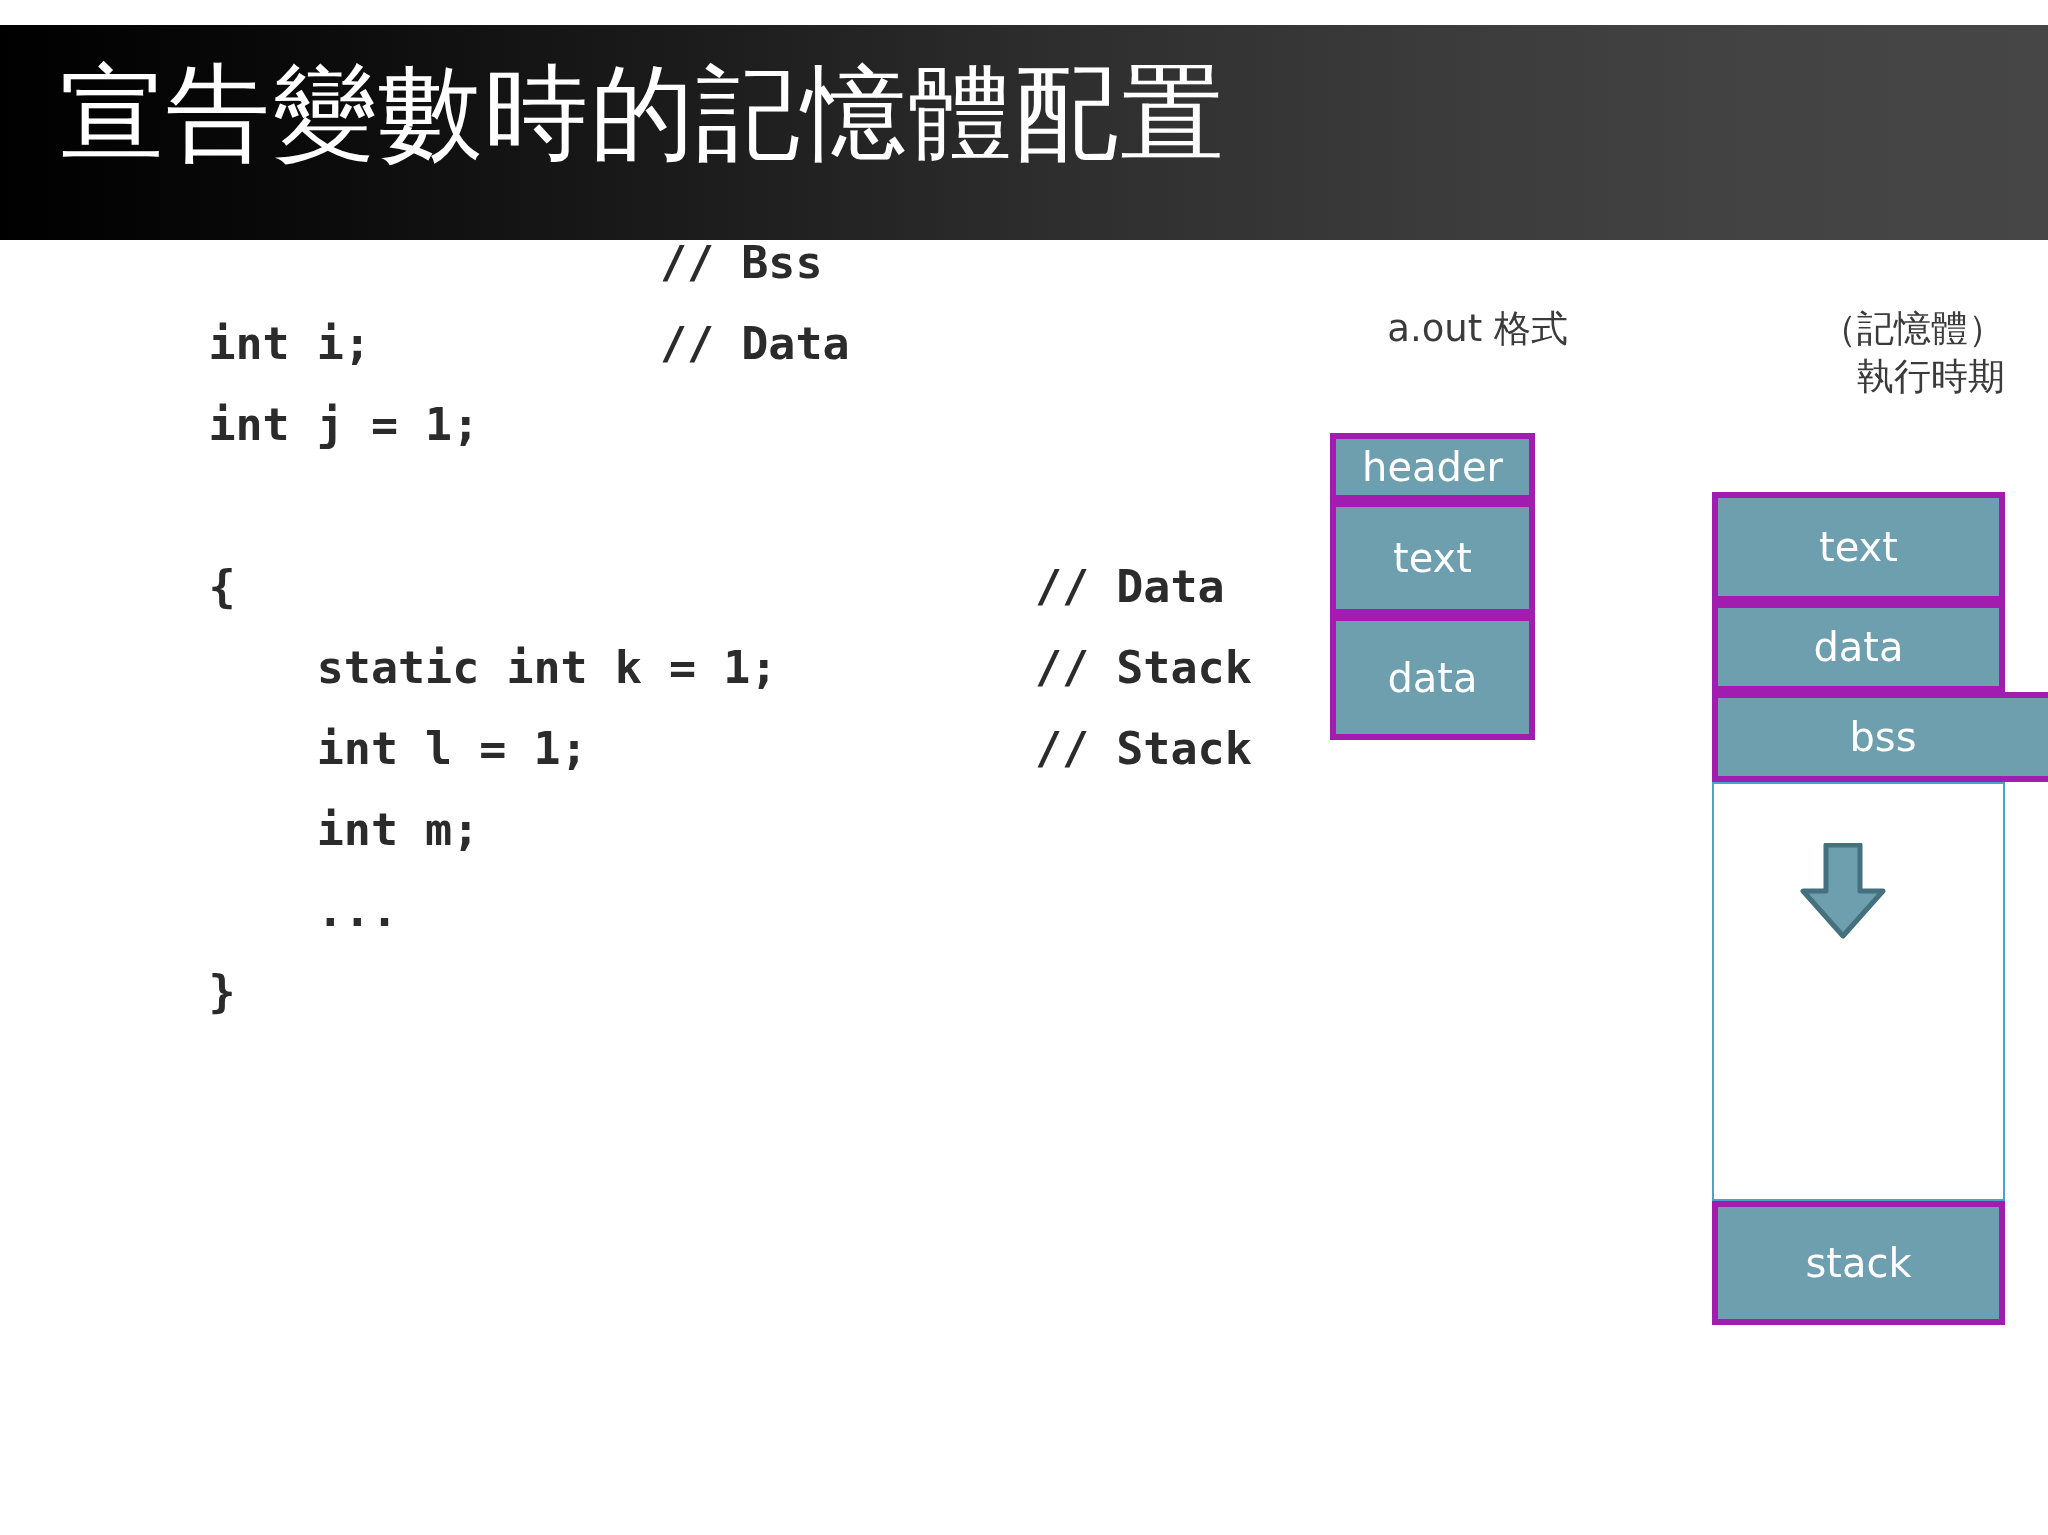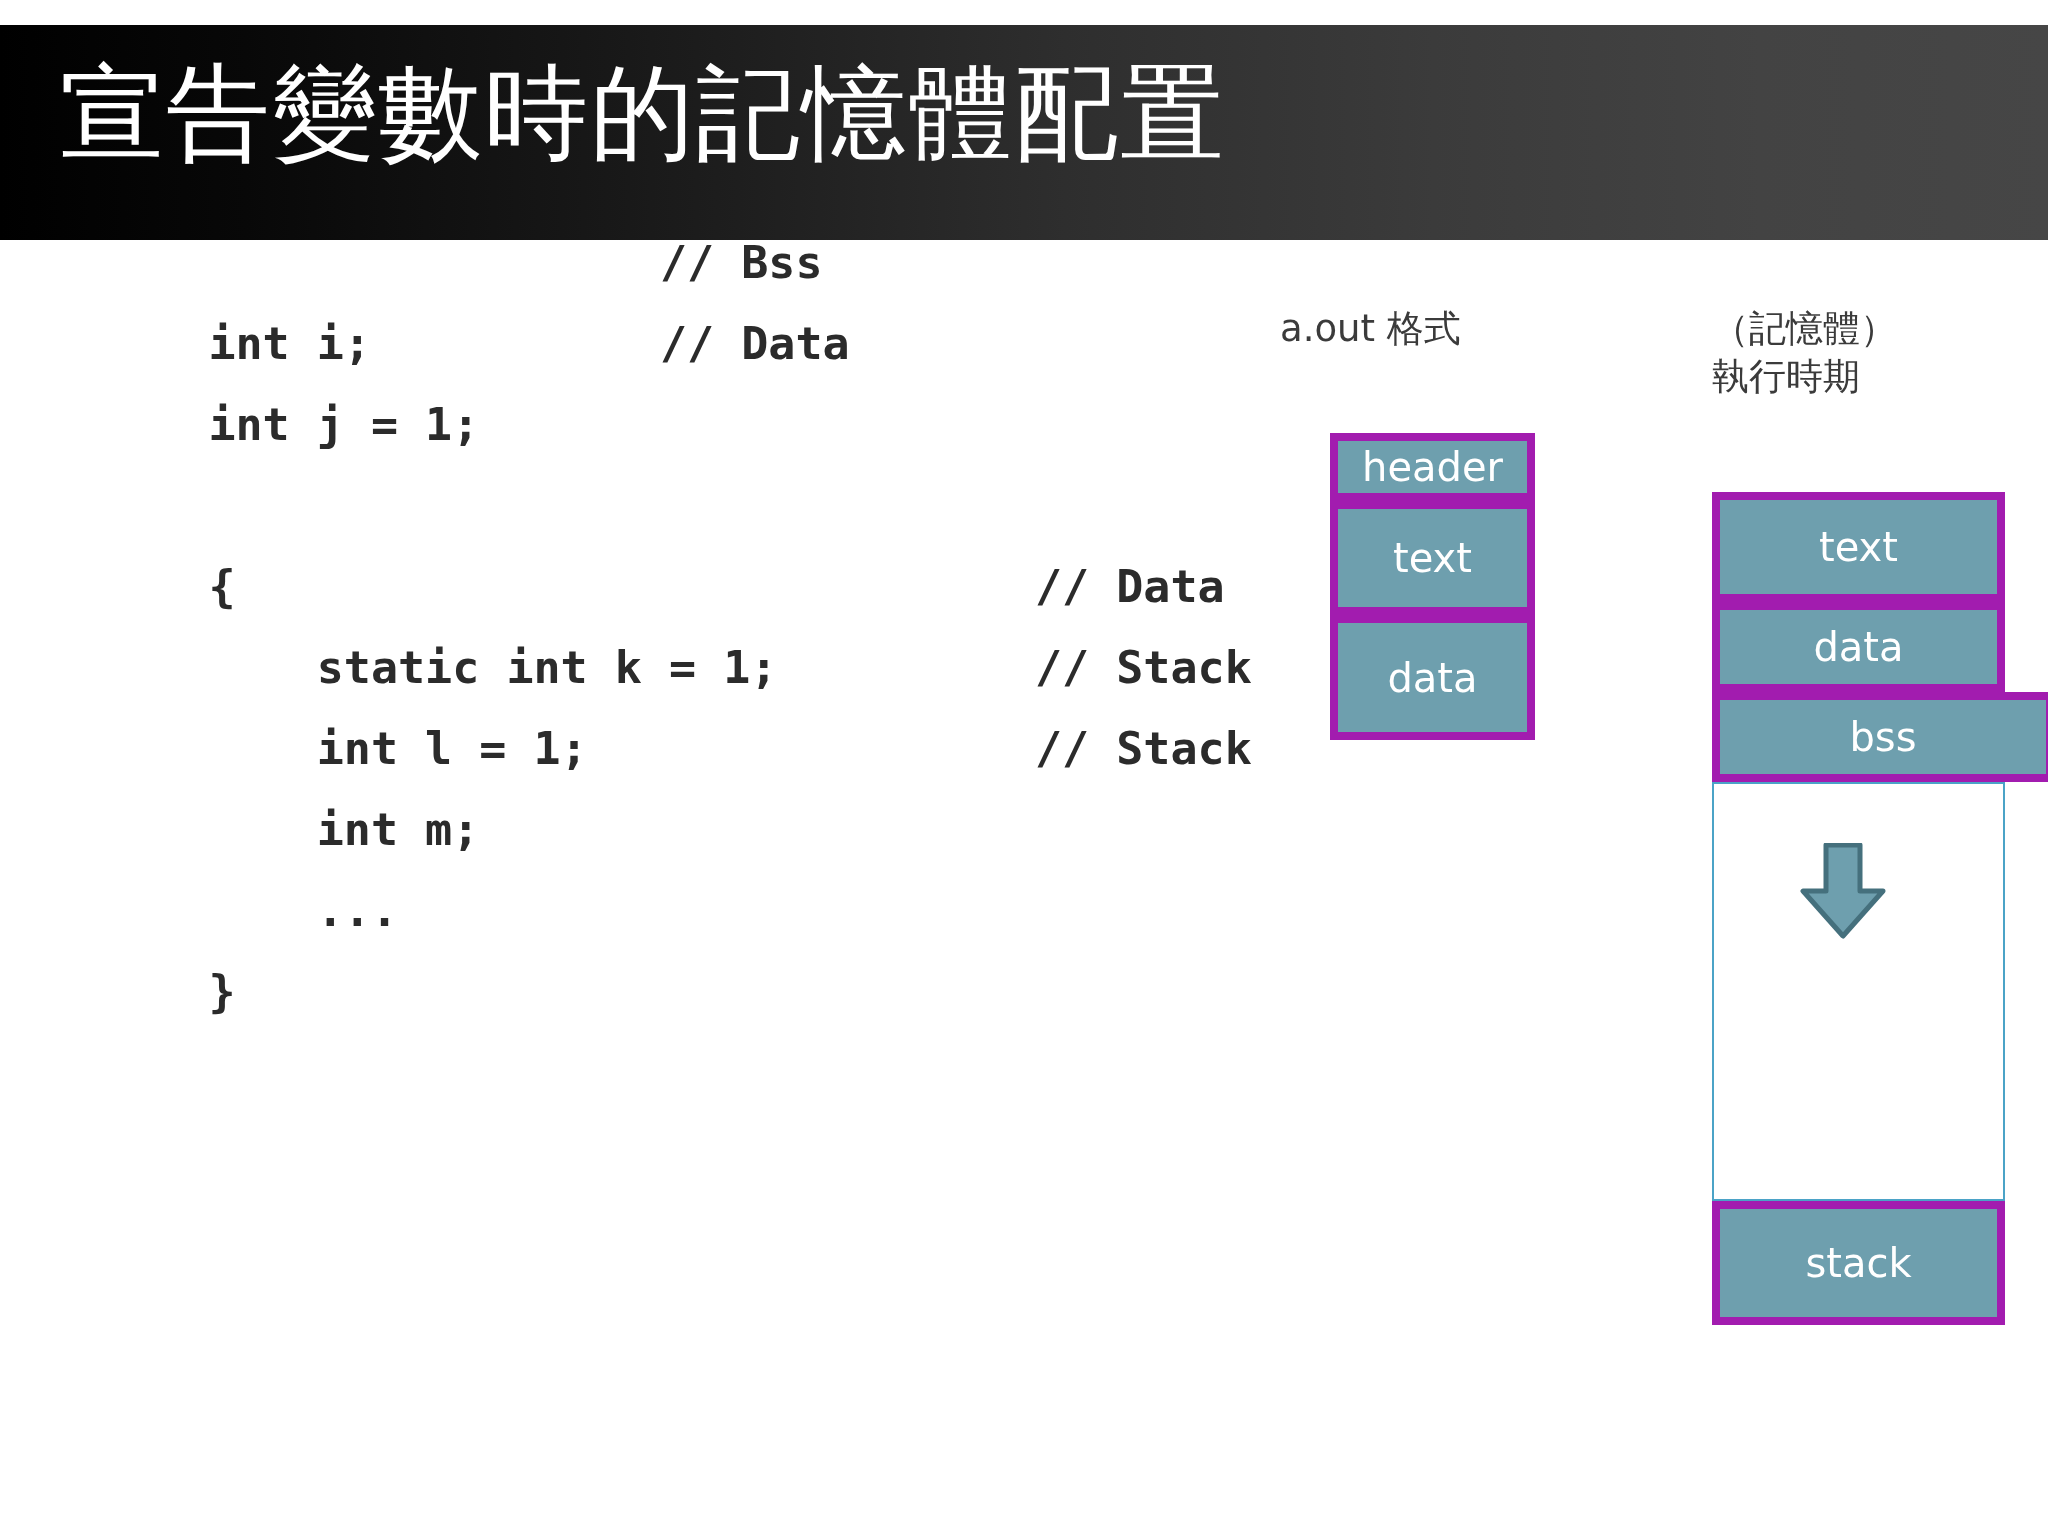--- a/index.html
+++ b/index.html
@@ -28,30 +28,30 @@
   }
   .code-line{
     position:relative;height:81px;line-height:81px;white-space:pre;
   }
   .code-text{display:inline-block;white-space:pre;}
   .code-comment{position:absolute;top:0;white-space:pre;}
   .c-col-a{left:560px;}
   .c-col-b{left:935px;}
   
   .diagram-caption{
-    position:absolute;text-align:left;
+    position:absolute;text-align:right;
     font-family:"DejaVu Sans","Liberation Sans",sans-serif;
     font-size:37px;color:#3b3b3b;line-height:48px;white-space:nowrap;
   }
   #aout-caption{left:1280px;top:305px;width:288px;}
   #mem-caption{left:1712px;top:305px;width:293px;}
   .seg{
     position:absolute;
     background:#6E9FAE;
-    border:8px solid #a21caf;
+    border:6px solid #a21caf;
     box-sizing:border-box;
     color:#ffffff;
     font-family:"DejaVu Sans","Liberation Sans",sans-serif;
     font-size:40px;
     display:flex;align-items:center;justify-content:center;
   }
   .gap-region{
     position:absolute;
     background:#ffffff;
     border:2px solid #4BA3C7;

